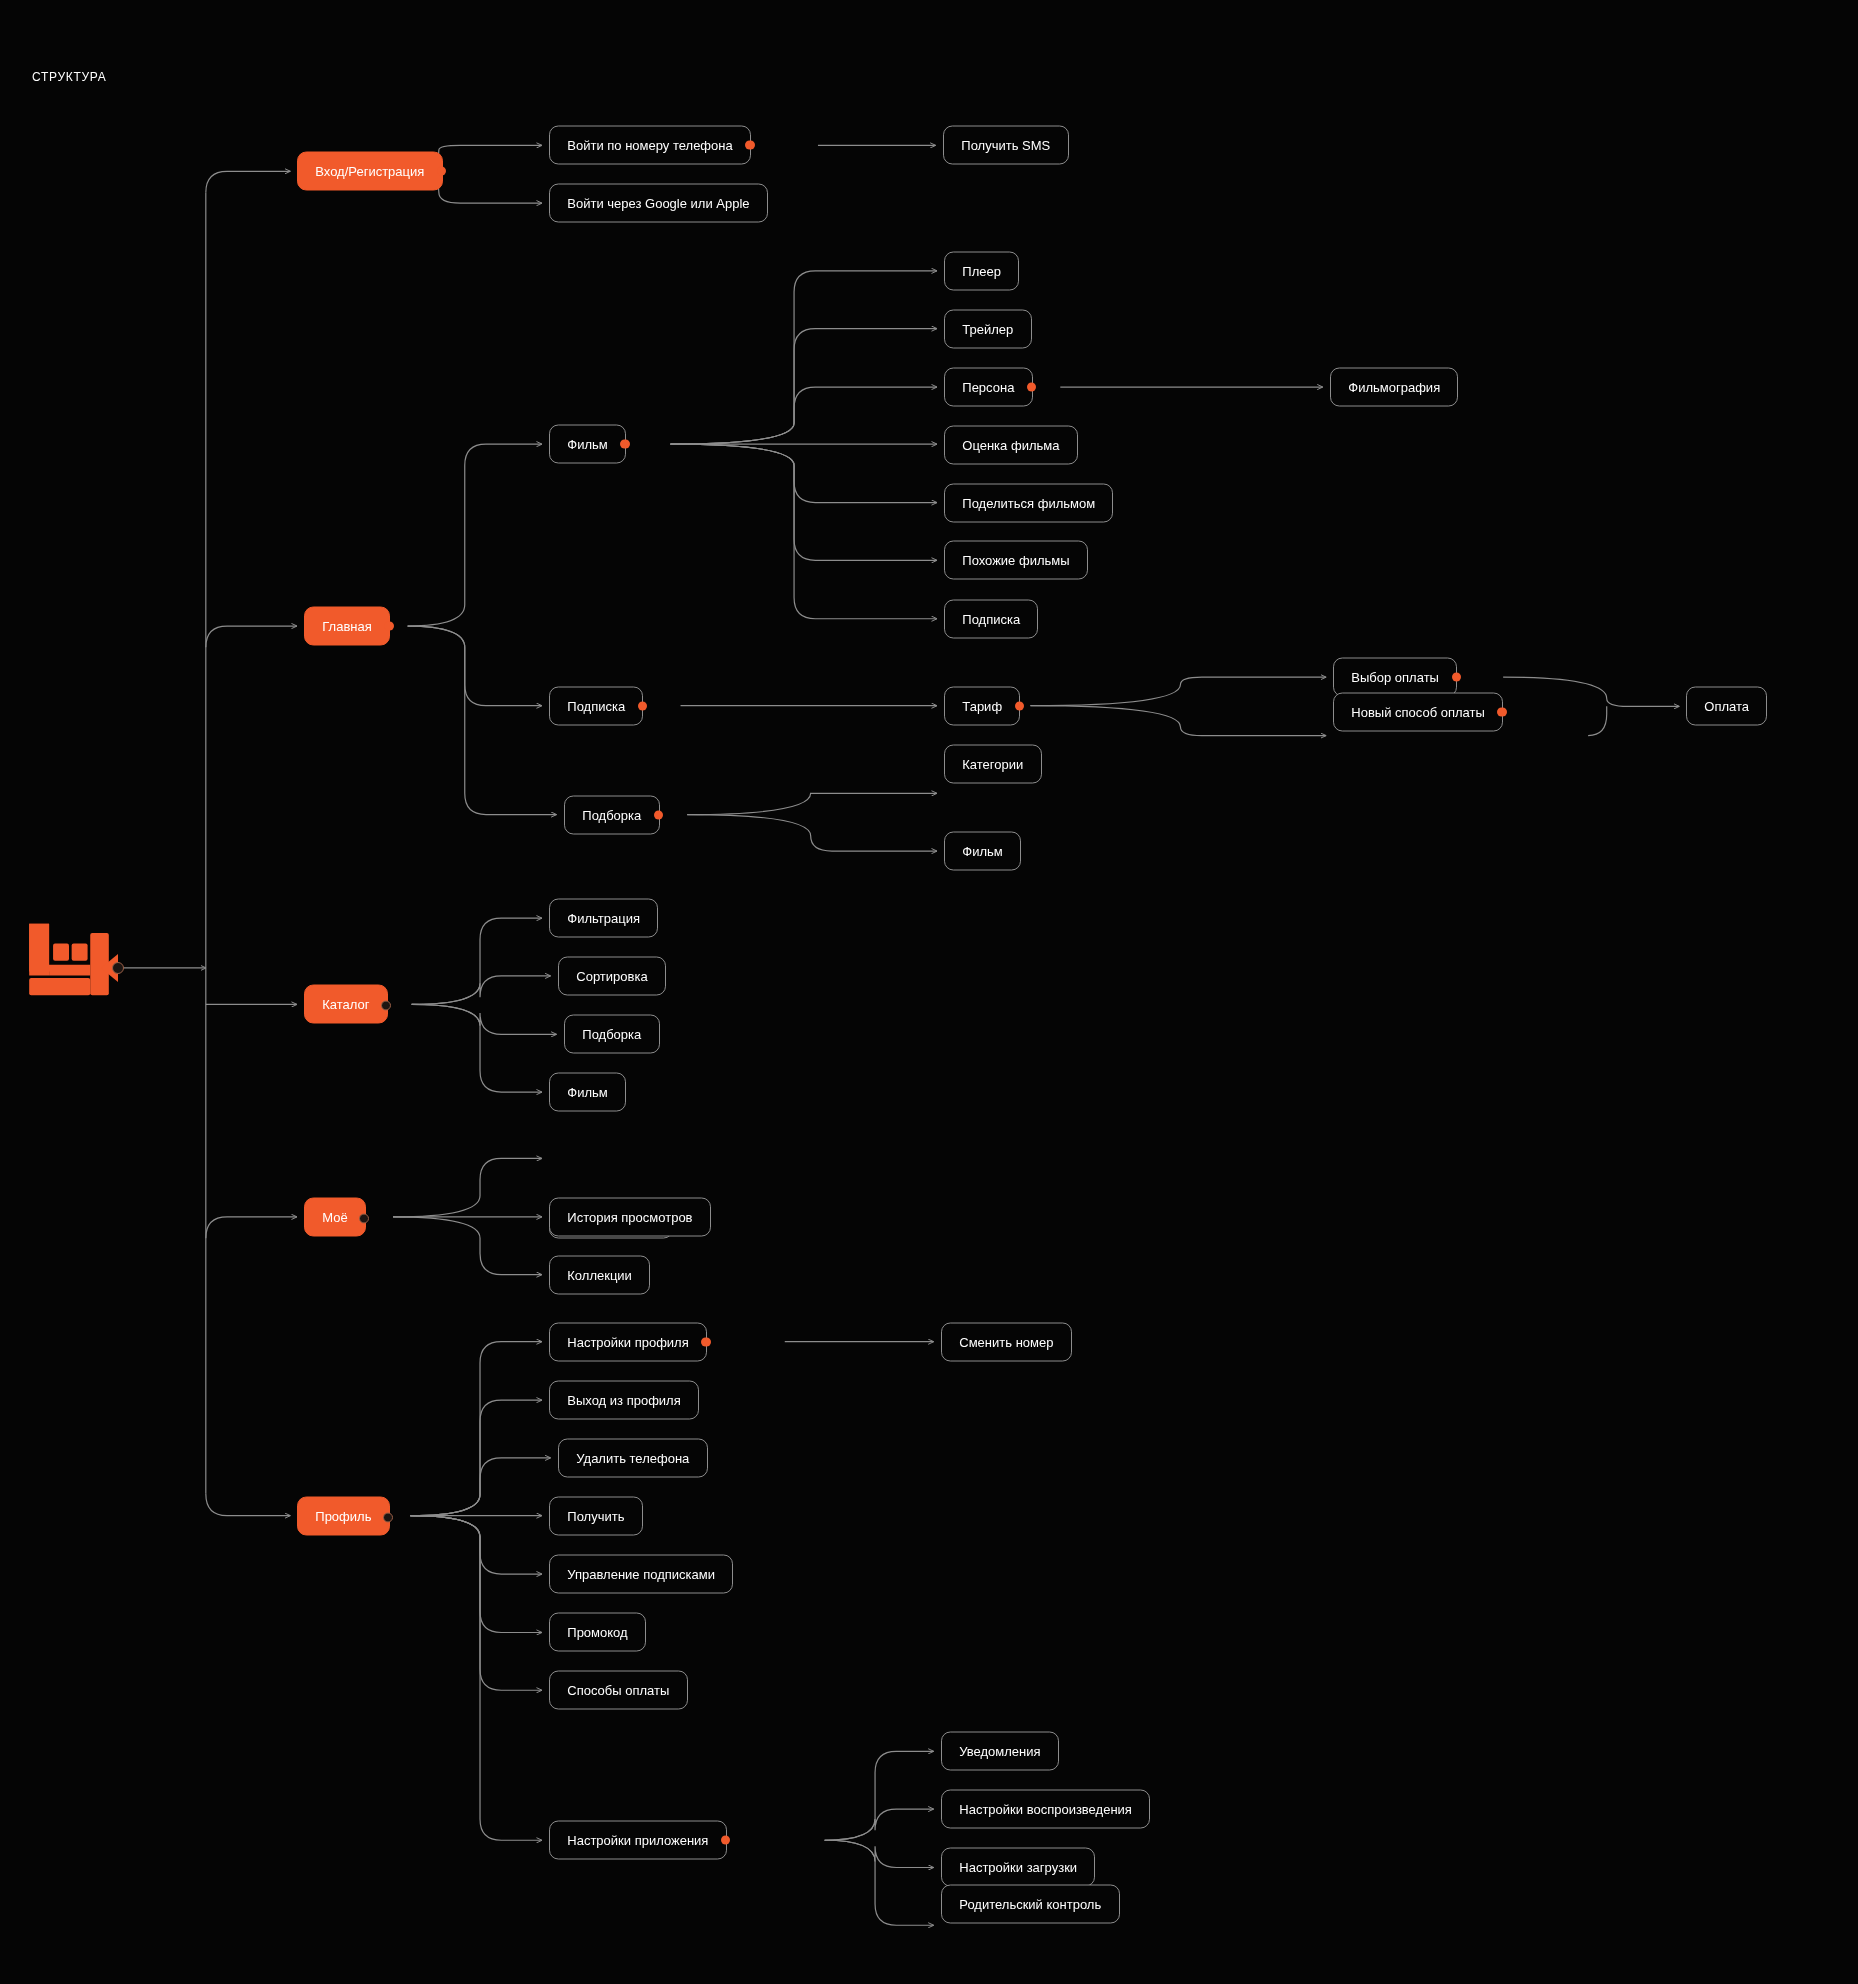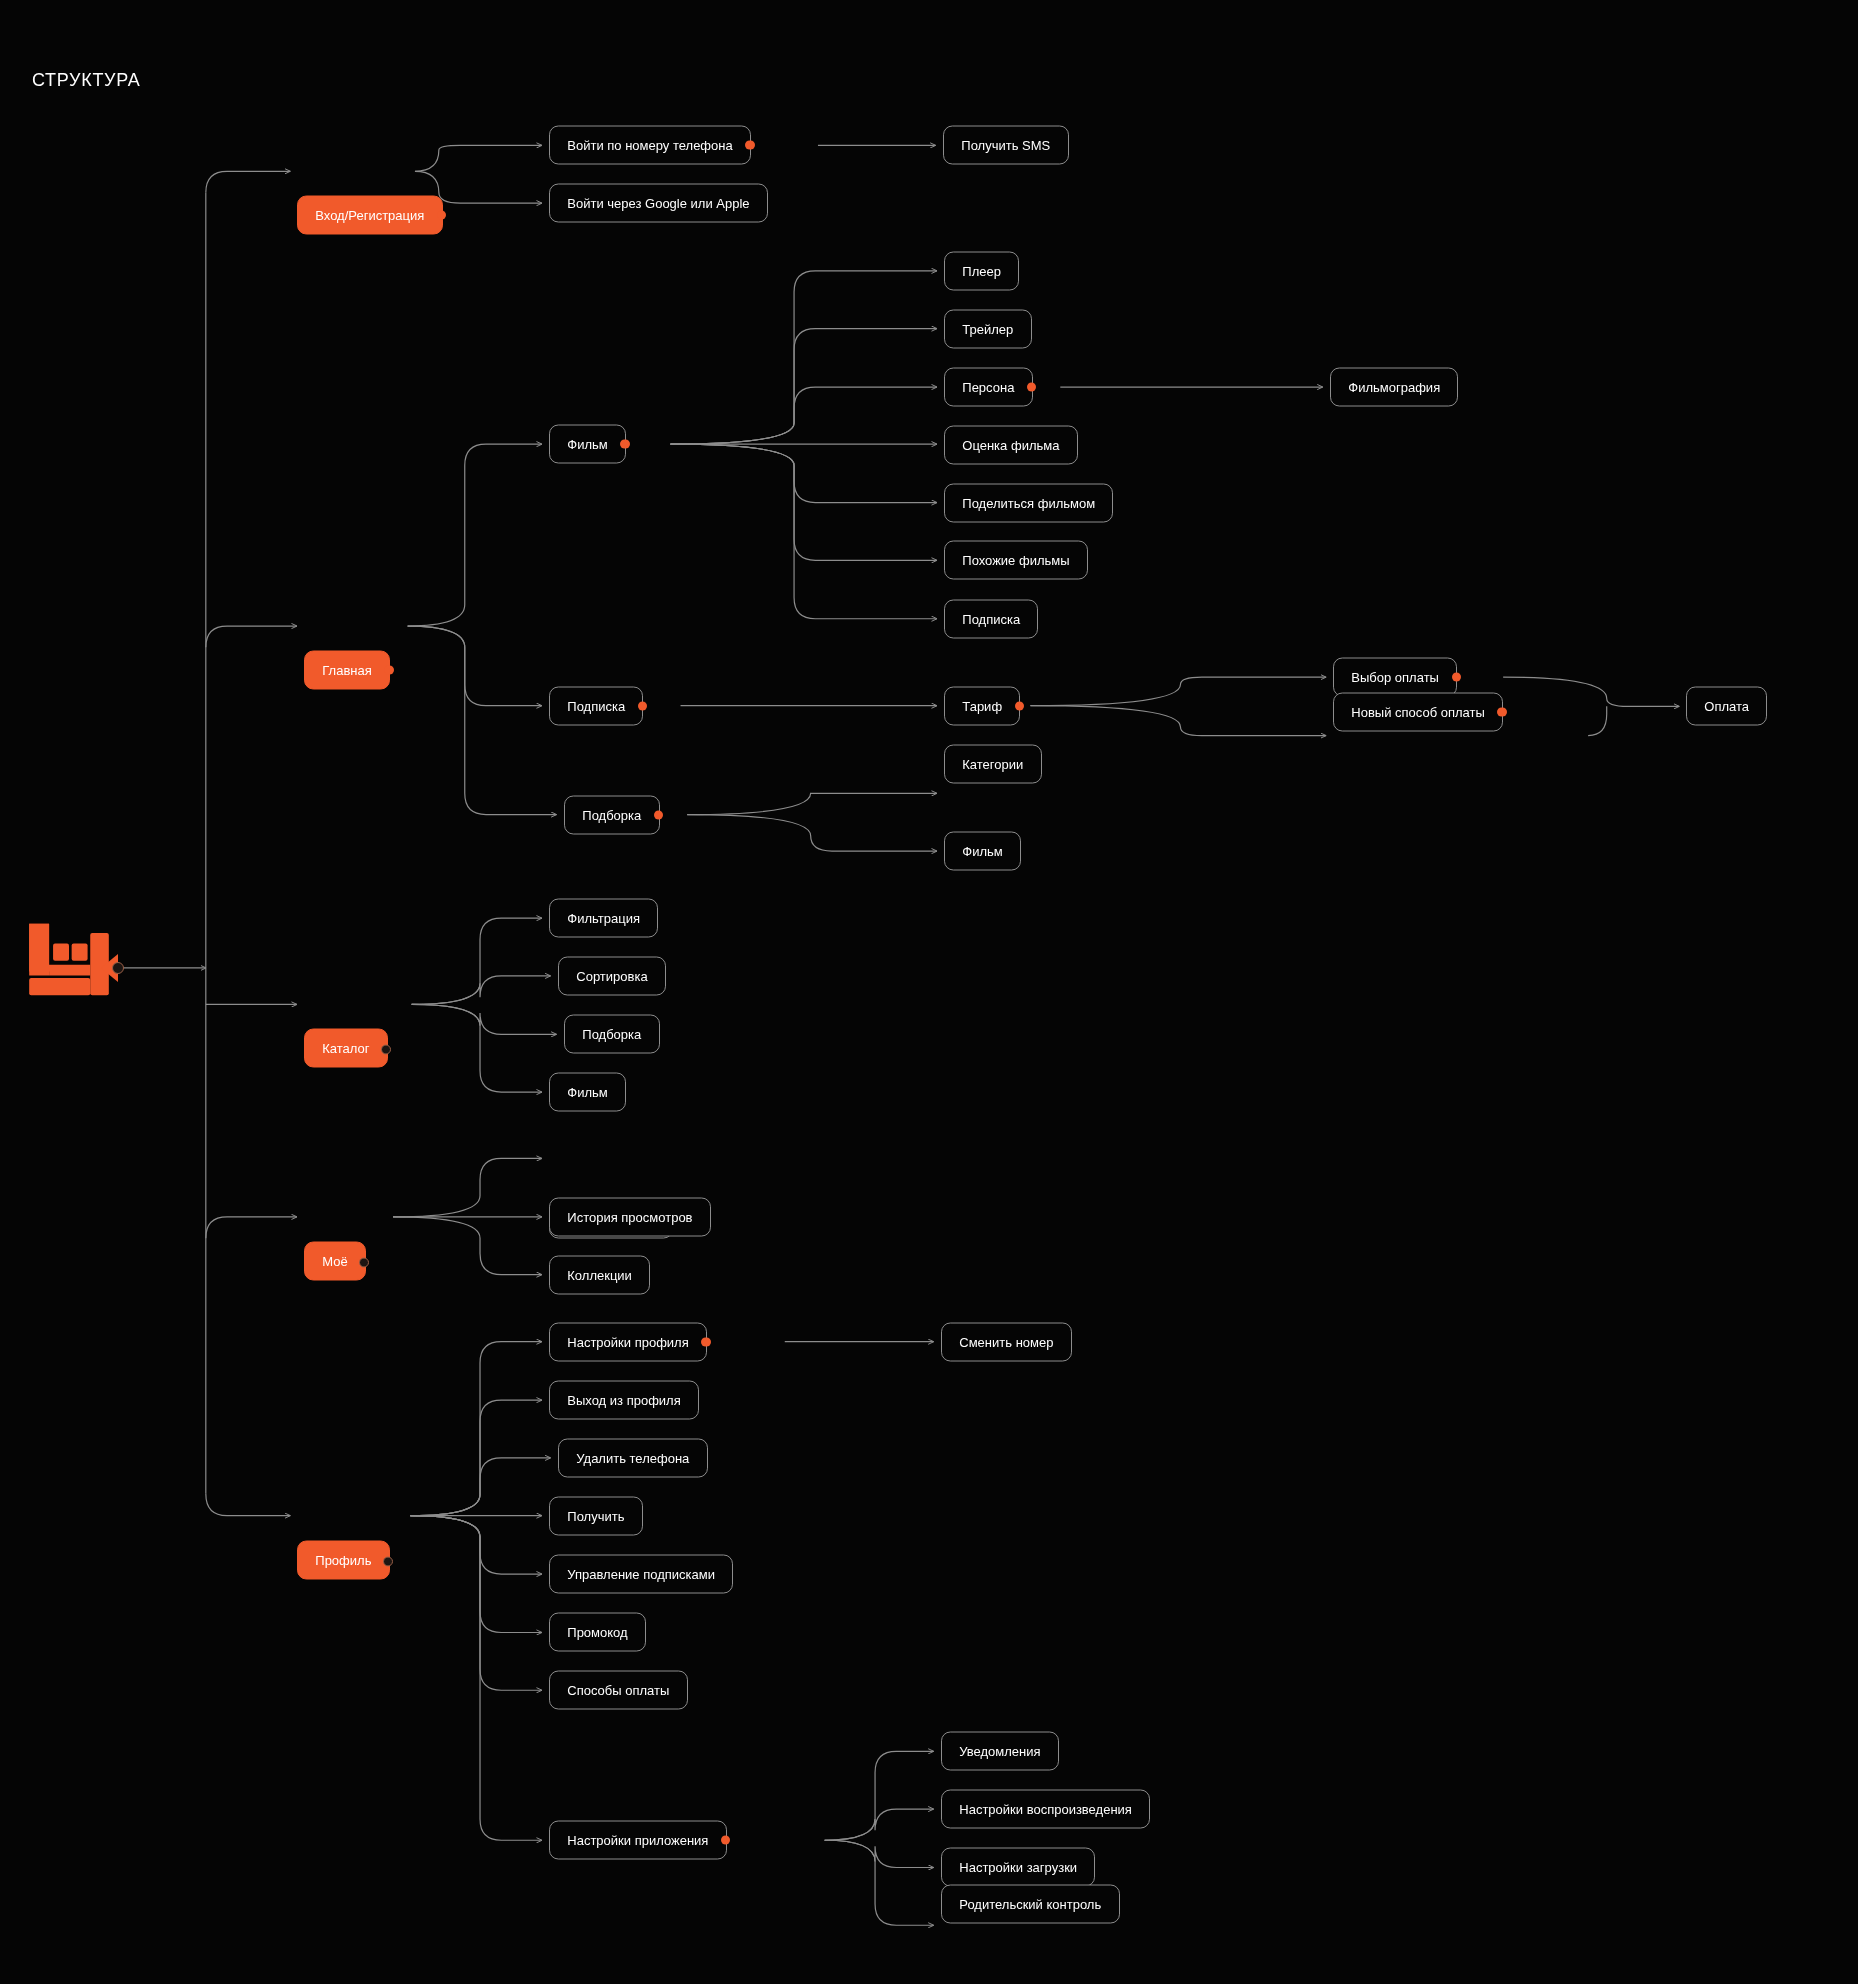--- a/index.html
+++ b/index.html
@@ -20,21 +20,21 @@
     position:absolute;
     left:0; top:0;
     width:1859px;
     height:1985px;
     pointer-events:none;
   }
   .page-title{
     position:absolute;
     left:32px;
     top:70px;
-    font-size:18px;
+    font-size:12px;
     letter-spacing:0.7px;
     color:#ffffff;
     white-space:nowrap;
   }
   
   .node{
     position:absolute;
     transform:translateY(-50%);
     display:flex;
     align-items:center;
@@ -48,21 +48,20 @@
   }
   .node.dark{
     background:#050505;
     border:1.1px solid #8d8d8d;
     color:#ffffff;
   }
   .node.accent{
     background:#f15a2b;
     border:1.1px solid #f15a2b;
     color:#ffffff;
-    margin-top:44px;
   }
   
   .dot{
     position:absolute;
     right:-4.6px;
     top:50%;
     width:9.3px;
     height:9.3px;
     margin-top:-4.6px;
     border-radius:50%;

